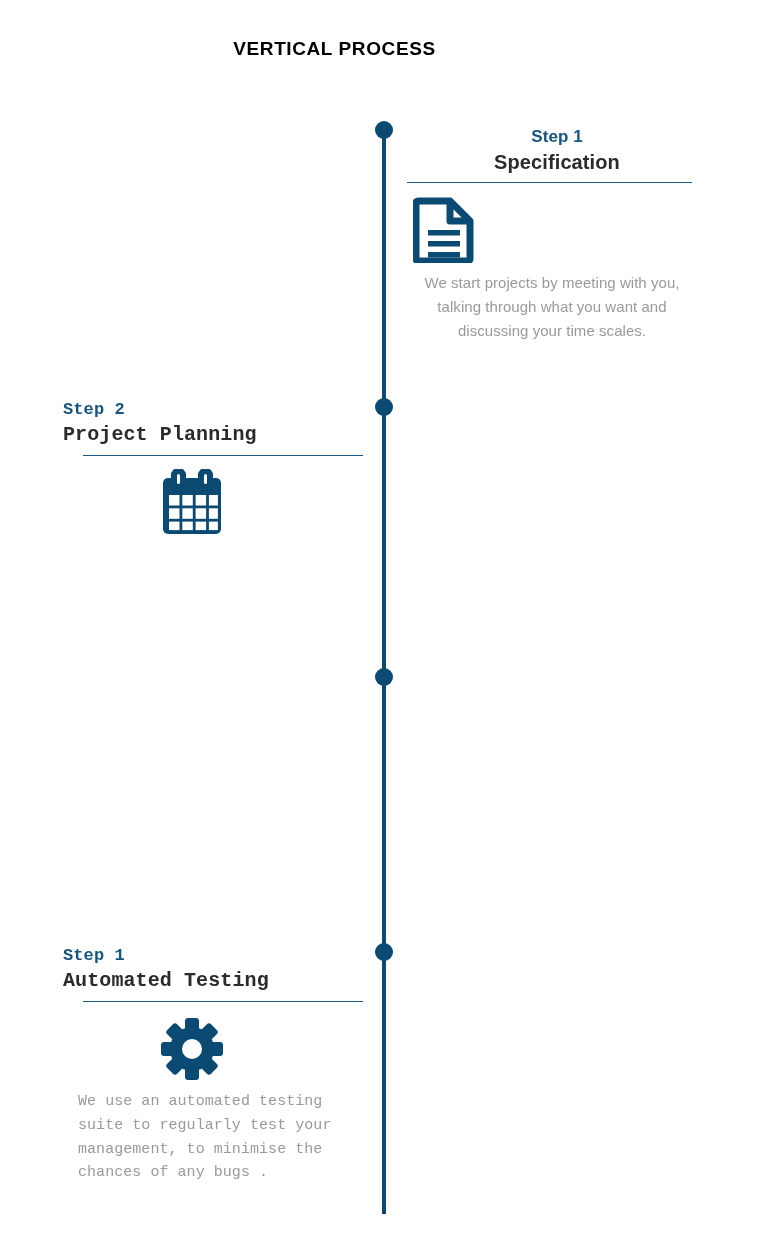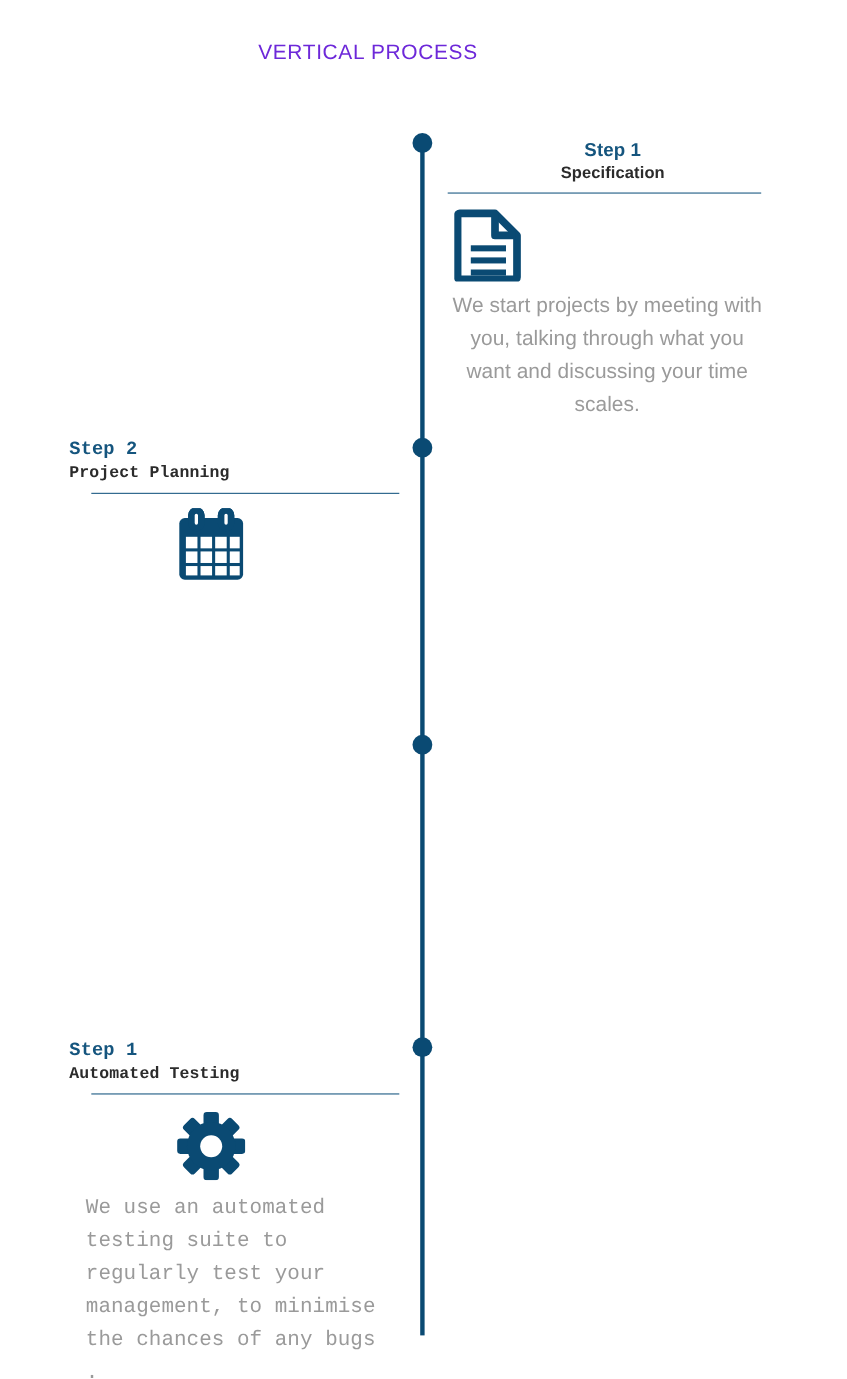--- a/index.html
+++ b/index.html
@@ -20,23 +20,23 @@
   }
 
   
   .page-title {
     position: absolute;
     top: 38px;
     left: 0;
     width: 669px;
     text-align: center;
     font-size: 19px;
-    font-weight: normal;
+    font-weight: bold;
     letter-spacing: 0.6px;
-    color: #6d28d9;
+    color: #000000;
   }
 
   
   .spine {
     position: absolute;
     left: 382px;
     top: 128px;
     width: 4px;
     height: 1086px;
     background: #0a4a73;
@@ -63,21 +63,21 @@
 
   .step-num {
     font-size: 17px;
     font-weight: bold;
     color: #15557e;
     line-height: 1.25;
     letter-spacing: 0.1px;
   }
 
   .step-name {
-    font-size: 15px;
+    font-size: 20px;
     font-weight: bold;
     color: #2b2b2b;
     line-height: 1.5;
     letter-spacing: 0.1px;
   }
 
   .rule {
     margin-top: 5px;
     height: 1px;
     background: #1d5b84;
@@ -91,21 +91,21 @@
     display: flex;
     align-items: center;
   }
   .step.right .icon-wrap { justify-content: flex-start; padding-left: 6px; }
   .step.left  .icon-wrap { justify-content: center;     padding-right: 42px; }
 
   .icon-wrap svg { display: block; }
 
   .step-desc {
     margin-top: 7px;
-    font-size: 19px;
+    font-size: 15px;
     line-height: 1.58;
     color: #9a9a9a;
     letter-spacing: 0.05px;
   }
   .step.right .step-desc { width: 290px; }
   .step.left  .step-desc { width: 285px; margin-left: auto; }
 </style>
 </head>
 <body>
 

